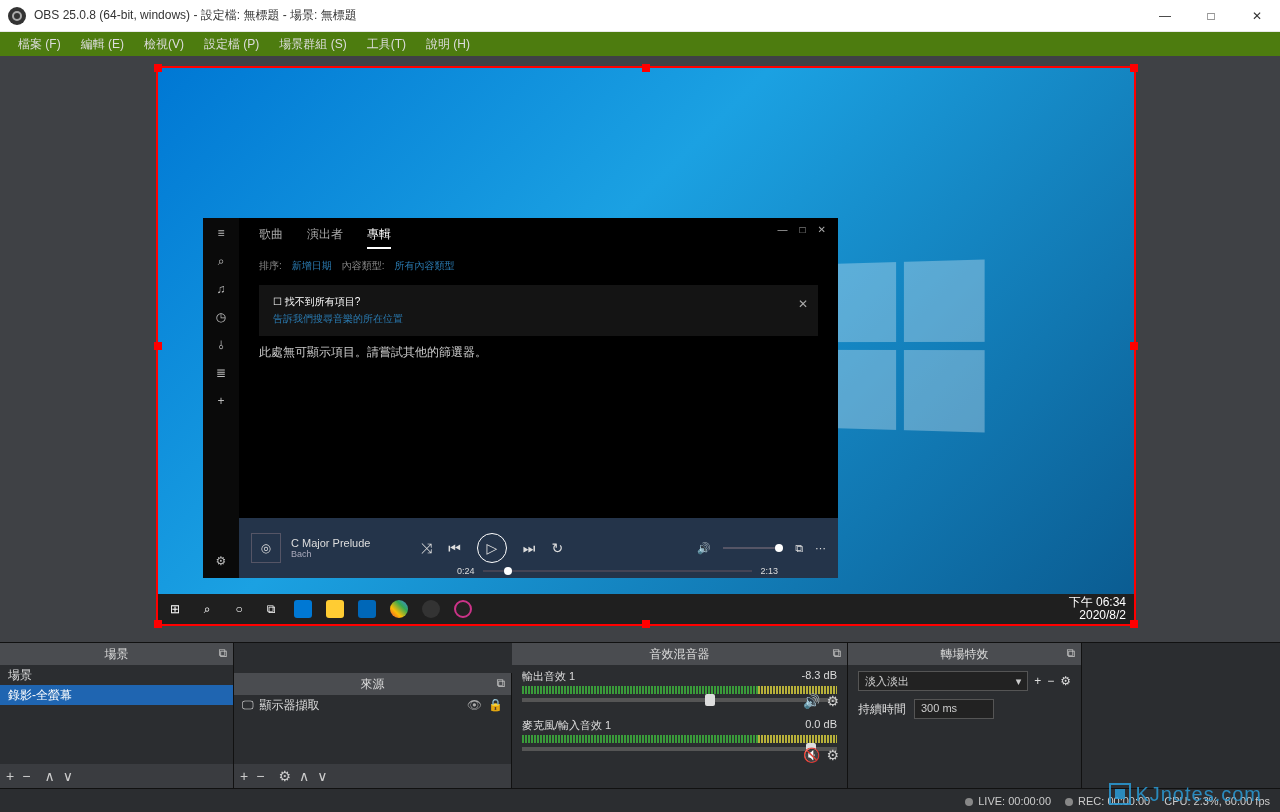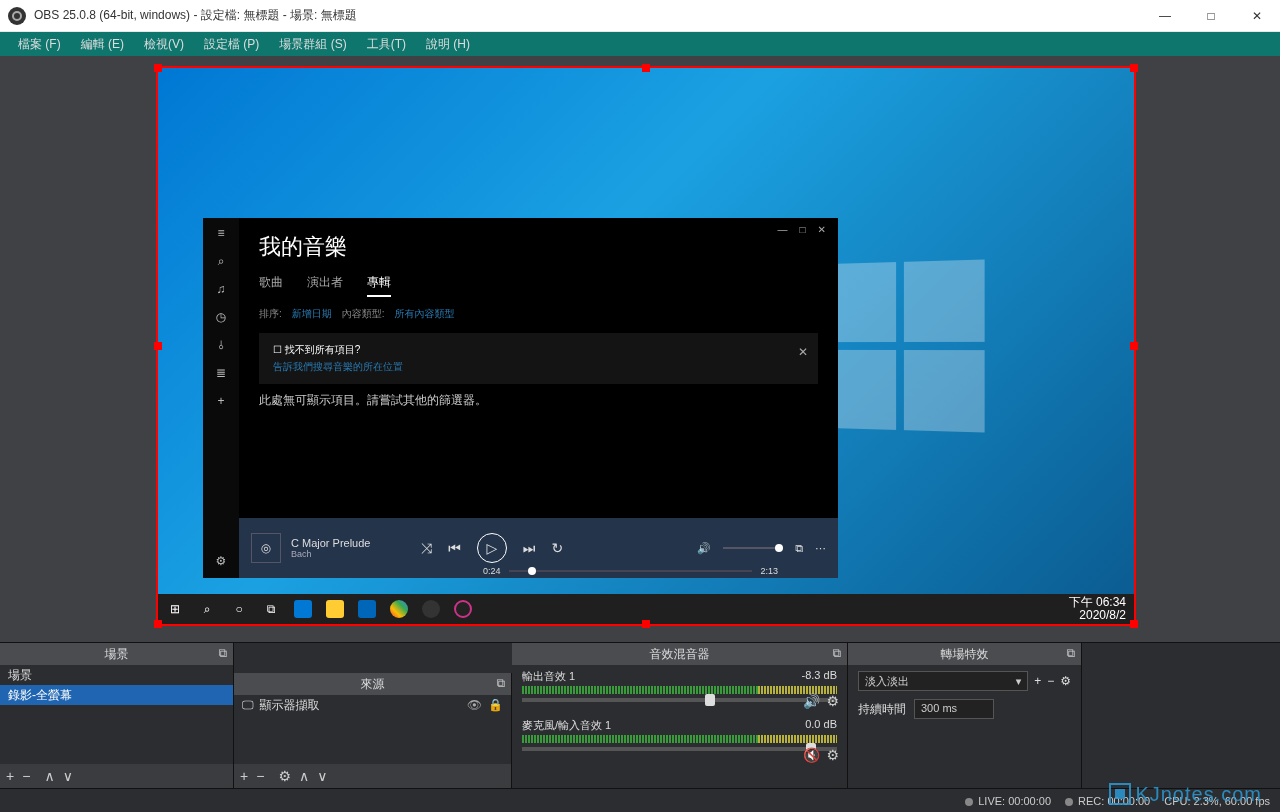--- a/index.html
+++ b/index.html
@@ -7,21 +7,21 @@
 
 
 .titlebar { height: 32px; background: #fff; display: flex; align-items: center; padding-left: 8px; border-bottom: 1px solid #e8e8e8; }
 .titlebar .logo { width: 18px; height: 18px; background: #333; border-radius: 50%; margin-right: 8px; display:flex;align-items:center;justify-content:center; }
 .titlebar .logo::after{content:"";width:6px;height:6px;border:2px solid #aaa;border-radius:50%;}
 .titlebar .title { font-size: 12px; color: #333; }
 .titlebar .win-controls { margin-left: auto; display: flex; }
 .titlebar .win-btn { width: 46px; height: 32px; display: flex; align-items: center; justify-content: center; font-size: 12px; color: #333; }
 
 
-.menubar { height: 24px; background: #0f766e; display: flex; align-items: flex-end; padding: 0 8px; color: #ddd; font-size: 12px; }
+.menubar { height: 24px; background: #4d7c0f; display: flex; align-items: flex-end; padding: 0 8px; color: #ddd; font-size: 12px; }
 .menubar .menu-item { padding: 0 10px; height: 100%; display: flex; align-items: center; }
 
 
 .main { height: 586px; background: #3f4145; position: relative; }
 .preview-outline { position: absolute; left: 156px; top: 10px; width: 980px; height: 560px; border: 2px solid #f00; }
 .preview-outline .handle { width: 8px; height: 8px; background: #f00; position: absolute; }
 .h-tl{top:-4px;left:-4px;} .h-tr{top:-4px;right:-4px;} .h-bl{bottom:-4px;left:-4px;} .h-br{bottom:-4px;right:-4px;}
 .h-tm{top:-4px;left:50%;margin-left:-4px;} .h-bm{bottom:-4px;left:50%;margin-left:-4px;}
 .h-ml{top:50%;left:-4px;margin-top:-4px;} .h-mr{top:50%;right:-4px;margin-top:-4px;}
 
@@ -44,21 +44,21 @@
 .music-app .notice .blue{color:#2a7ab0; display:block; margin-top:3px;}
 .music-app .notice .close{position:absolute;right:10px;top:12px;color:#aaa;font-size:12px;}
 .music-app .empty { font-size: 12px; color:#ccc; margin-top: 8px;}
 .music-app .player { position:absolute; bottom:0; left:36px; right:0; height:60px; background: #24344a; display:flex; align-items:center; padding:0 12px; font-size:11px; color:#ddd; gap:10px;}
 .music-app .player .album{width:30px;height:30px;border:1px solid #556;display:flex;align-items:center;justify-content:center;font-size:12px;}
 .music-app .player .track{flex:0 0 120px;}
 .music-app .player .title{font-size:11px;}
 .music-app .player .artist{font-size:9px;color:#aab;}
 .music-app .player .controls{display:flex;align-items:center;gap:16px;font-size:14px;}
 .music-app .player .play{width:30px;height:30px;border:1px solid #fff;border-radius:50%;display:flex;align-items:center;justify-content:center;}
-.music-app .player .prog{position:absolute;bottom:2px;left:244px;right:60px;display:flex;align-items:center;gap:8px;font-size:9px;}
+.music-app .player .prog{position:absolute;bottom:2px;left:218px;right:60px;display:flex;align-items:center;gap:8px;font-size:9px;}
 .music-app .player .bar{flex:1;height:2px;background:#445; position:relative;}
 .music-app .player .bar .dot{position:absolute;left:8%;top:-3px;width:8px;height:8px;background:#fff;border-radius:50%;}
 .music-app .player .right{margin-left:auto;display:flex;align-items:center;gap:12px;}
 .music-app .player .volbar{width:60px;height:2px;background:#556;position:relative;}
 .music-app .player .volbar .dot{position:absolute;right:0;top:-3px;width:8px;height:8px;border-radius:50%;background:#fff;}
 
 
 .taskbar { position: absolute; bottom: 0; left: 0; right: 0; height: 30px; background: #1f1f1f; display:flex; align-items:center; padding:0 8px; gap:14px; color:#fff; font-size:12px;}
 .taskbar .tb-icon{width:18px;height:18px;display:flex;align-items:center;justify-content:center;}
 .taskbar .tb-right{margin-left:auto; text-align:right; font-size:12px; line-height:1.1;}
@@ -155,21 +155,20 @@
             <span>≡</span>
             <span>⌕</span>
             <span>♫</span>
             <span>◷</span>
             <span>⫰</span>
             <span>≣</span>
             <span>+</span>
             <span style="margin-top:auto;margin-bottom:10px;">⚙</span>
           </div>
           <div class="ma-main">
-            <h2>我的音樂</h2>
             <div class="tabs">
               <span>歌曲</span>
               <span>演出者</span>
               <span class="active">專輯</span>
             </div>
             <div class="filter">
               <span>排序:</span>
               <span class="link">新增日期</span>
               <span>內容類型:</span>
               <span class="link">所有內容類型</span>

